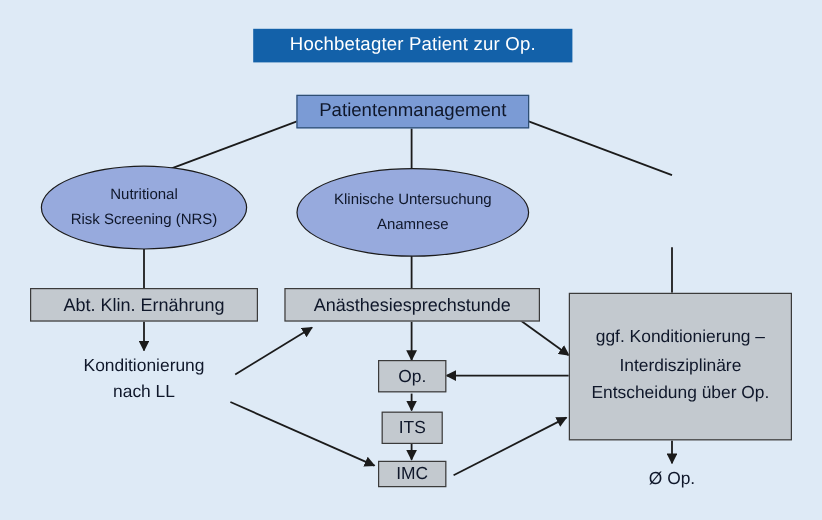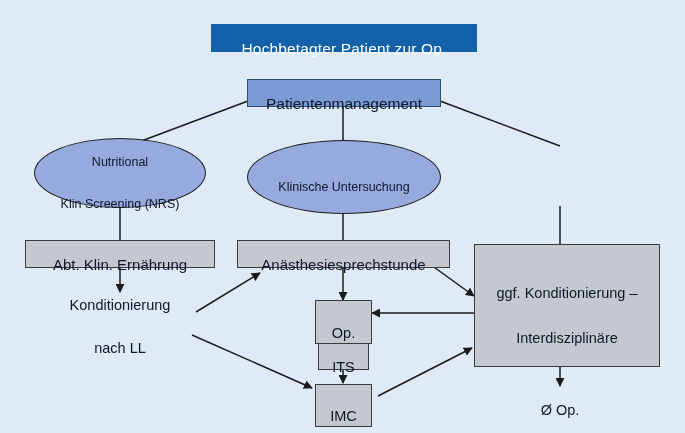--- a/index.html
+++ b/index.html
@@ -71,21 +71,20 @@
   }
   .plain-text {
     background: transparent;
     border: none;
     font-size: 14.5px;
     line-height: 1.5;
   }
   .node .line {
     display: block;
     white-space: nowrap;
-    margin-top: 21px;
   }
 </style>
 </head>
 <body>
 
 <div id="canvas">
 
   <svg class="edges" viewBox="0 0 685 433">
     <defs>
       <marker id="arrow" viewBox="0 0 10 10" refX="9" refY="5" markerWidth="6" markerHeight="6" orient="auto-start-reverse">
@@ -131,55 +130,57 @@
   <div class="node title-banner" style="left:211px; top:24px; width:266px; height:28px;">
     <span class="line">Hochbetagter Patient zur Op.</span>
   </div>
 
   <div class="node blue-box" style="left:247px; top:79px; width:194px; height:28px;">
     <span class="line">Patientenmanagement</span>
   </div>
 
   <div class="node ellipse" style="left:34px; top:138px; width:172px; height:70px;">
     <span class="line">Nutritional</span>
-    <span class="line">Klin Screening (NRS)</span>
+    <span class="line">Risk Screening (NRS)</span>
   </div>
 
   <div class="node ellipse" style="left:247px; top:140px; width:194px; height:74px;">
     <span class="line">Klinische Untersuchung</span>
+    <span class="line">Anamnese</span>
   </div>
 
 
   <div class="node gray-box" style="left:25px; top:240px; width:190px; height:28px;">
     <span class="line">Abt. Klin. Ernährung</span>
   </div>
 
   <div class="node gray-box" style="left:237px; top:240px; width:213px; height:28px;">
     <span class="line">Anästhesiesprechstunde</span>
   </div>
 
   <div class="node gray-box big" style="left:474px; top:244px; width:186px; height:123px;">
     <span class="line">ggf. Konditionierung –</span>
     <span class="line">Interdisziplinäre</span>
+    <span class="line">Entscheidung über Op.</span>
   </div>
 
   <div class="node plain-text" style="left:35px; top:296px; width:170px; height:42px;">
     <span class="line">Konditionierung</span>
     <span class="line">nach LL</span>
   </div>
 
-  <div class="node gray-box small" style="left:315px; top:300px; width:57px; height:44px;">
+  <div class="node gray-box small" style="left:315px; top:300px; width:57px; height:27px;">
     <span class="line">Op.</span>
   </div>
 
   <div class="node gray-box small" style="left:318px; top:343px; width:51px; height:27px;">
     <span class="line">ITS</span>
   </div>
 
-  <div class="node gray-box small" style="left:315px; top:384px; width:57px; height:43px;text-align:right;">
+  <div class="node gray-box small" style="left:315px; top:384px; width:57px; height:22px;text-align:right;">
     <span class="line">IMC</span>
   </div>
 
   <div class="node plain-text" style="left:515px; top:388px; width:90px; height:24px;">
     <span class="line">Ø Op.</span>
   </div>
 
 </div>
 
 </body></html>

